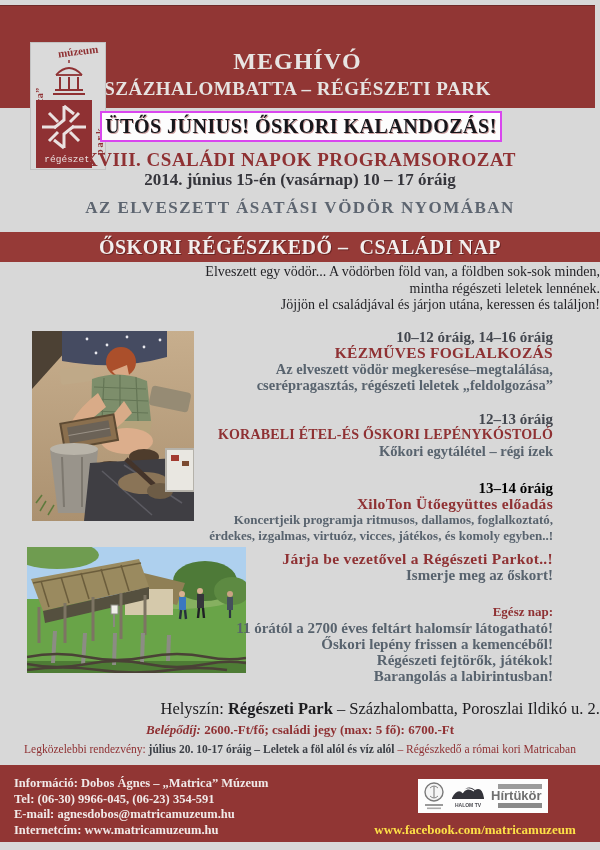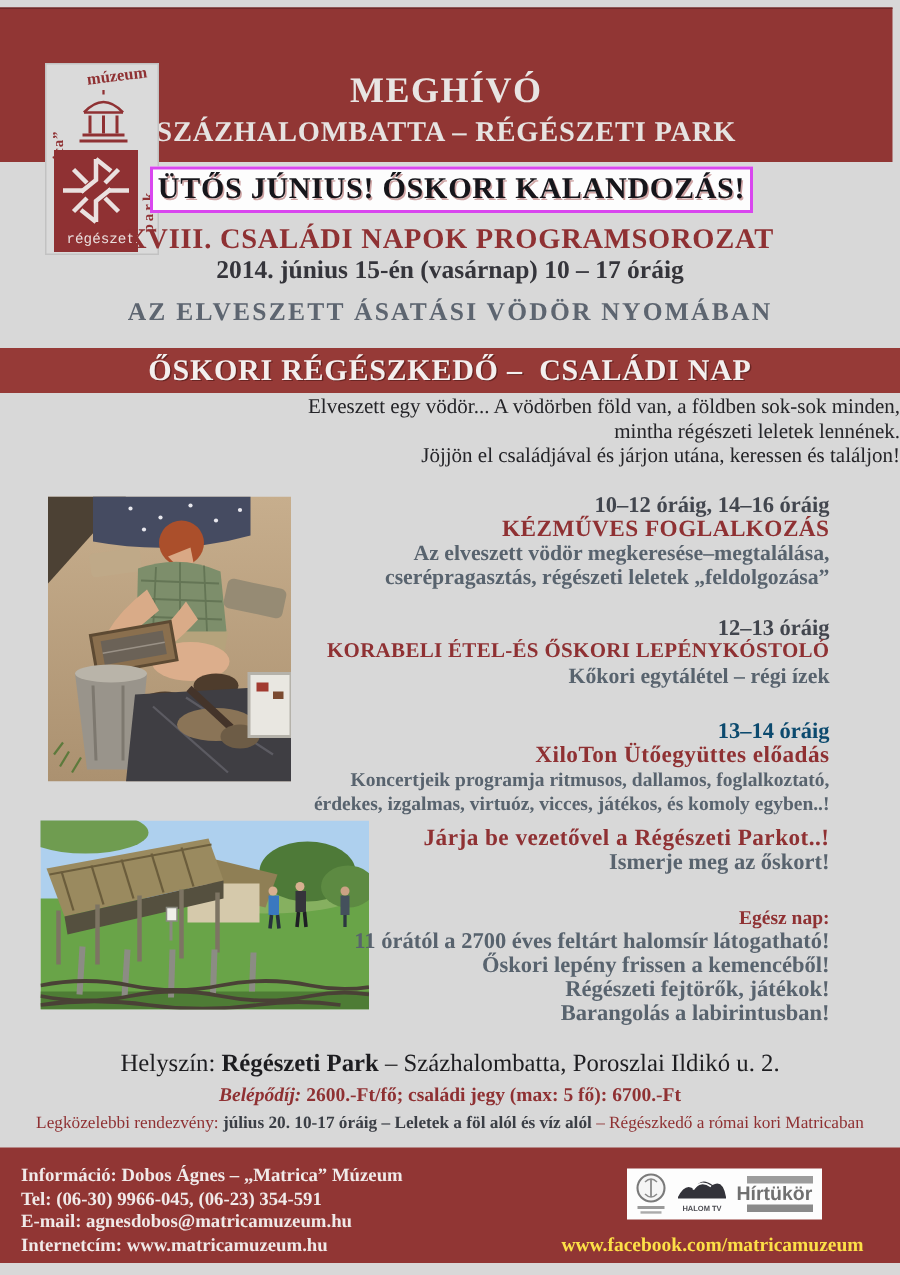--- a/index.html
+++ b/index.html
@@ -49,21 +49,21 @@
   .slate{color:#58636e;font-size:14.5px;}
   .timedark{color:#42464e;font-size:15px;}
   .maroon{color:#8f3133;}
   .t-big{font-size:15.5px;letter-spacing:.3px;}
   .t-mid{font-size:14px;letter-spacing:.2px;}
   .small{font-size:13px;}
   .gap18{margin-top:18px;}
   .gap16{margin-top:16px;}
   .item{font-size:15px;}
   
-  .venue{position:absolute;left:0;top:699px;width:600px;text-align:center;color:#1d1d20;font-size:16.5px;}
+  .venue{position:absolute;left:0;top:699px;width:600px;text-align:right;color:#1d1d20;font-size:16.5px;}
   .venue b{font-weight:bold;}
   .admission{position:absolute;left:0;top:722px;width:600px;text-align:center;color:#8f3133;
         font-size:13px;font-weight:bold;}
   .admission .lbl{font-style:italic;}
   .nextev{position:absolute;left:0;top:743px;width:600px;text-align:center;font-size:11.5px;color:#8f3133;}
   .nextev .hl{color:#3b3f46;font-weight:bold;}
   
   .band-bottom{position:absolute;left:0;top:765px;width:600px;height:77px;background:#913634;}
   .contact{position:absolute;left:14px;top:11px;color:#f0e9e8;font-size:12.5px;font-weight:bold;line-height:15.5px;}
   .media-box{position:absolute;left:418px;top:14px;width:130px;height:34px;background:#fdfdfd;
@@ -186,21 +186,21 @@
   </svg>
 
   <div class="prog prog1">
     <div class="pl timedark">10–12 óráig, 14–16 óráig</div>
     <div class="pl maroon t-big">KÉZMŰVES FOGLALKOZÁS</div>
     <div class="pl slate">Az elveszett vödör megkeresése–megtalálása,</div>
     <div class="pl slate">cserépragasztás, régészeti leletek „feldolgozása”</div>
     <div class="pl timedark gap18">12–13 óráig</div>
     <div class="pl maroon t-mid">KORABELI ÉTEL-ÉS ŐSKORI LEPÉNYKÓSTOLÓ</div>
     <div class="pl slate">Kőkori egytálétel – régi ízek</div>
-    <div class="pl maroon timedark gap16 maroon" style="color:#0c4a6e;margin-top:21px;">13–14 óráig</div>
+    <div class="pl maroon timedark gap16 maroon" style="color:#000000;margin-top:21px;">13–14 óráig</div>
     <div class="pl maroon t-big">XiloTon Ütőegyüttes előadás</div>
     <div class="pl slate small">Koncertjeik programja ritmusos, dallamos, foglalkoztató,</div>
     <div class="pl slate small">érdekes, izgalmas, virtuóz, vicces, játékos, és komoly egyben..!</div>
   </div>
 
   <svg class="photo2" width="219" height="126" viewBox="0 0 219 126">
     <rect width="219" height="60" fill="#aed0ee"></rect>
     <rect y="52" width="219" height="74" fill="#69a448"></rect>
     <rect y="114" width="219" height="12" fill="#4e7c35"></rect>
     <ellipse cx="150" cy="50" rx="60" ry="12" fill="#86b060"></ellipse>

